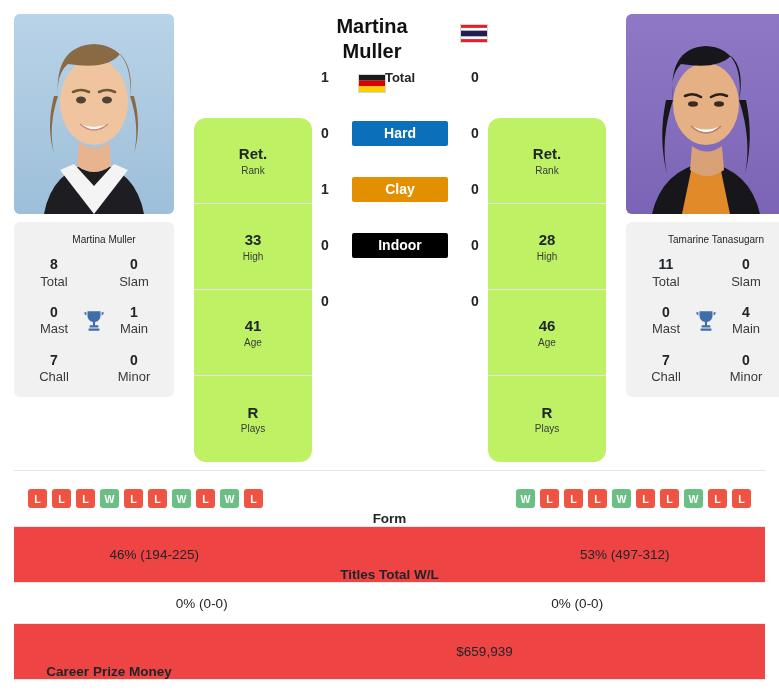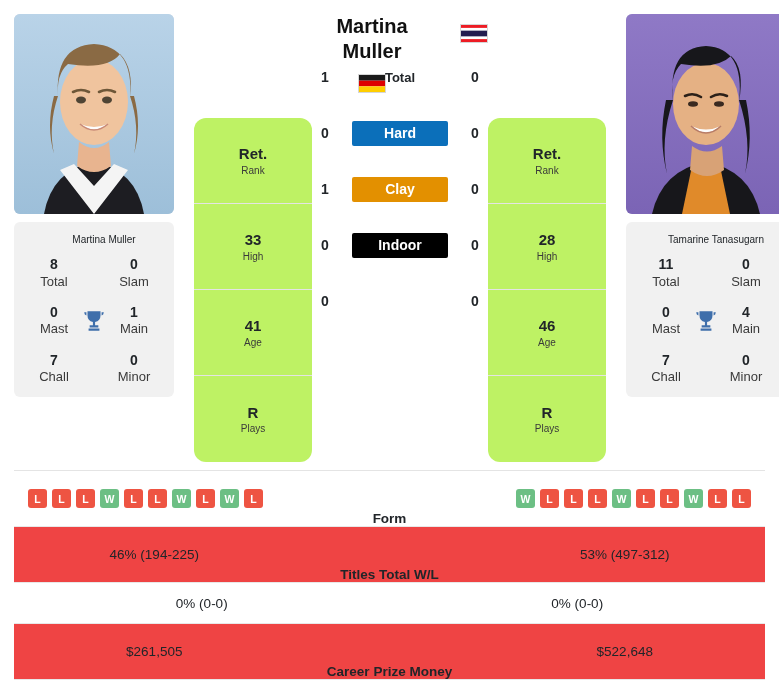--- a/index.html
+++ b/index.html
@@ -465,23 +465,22 @@
       <div class="scell-mid">Titles Total W/L</div>
       <div class="scell-right">53% (497-312)</div>
     </div>
 
     <div class="srow">
       <div class="scell-left">0% (0-0)</div>
       <div class="scell-right">0% (0-0)</div>
     </div>
 
     <div class="srow alt">
-      <div class="scell-left">$261,505</div>
       <div class="scell-mid">Career Prize Money</div>
-      <div class="scell-right">$522,648</div>
+      <div class="scell-right">$659,939</div>
     </div>
 
     <div class="srow">
       <div class="scell-left">0</div>
       <div class="scell-mid">YTD Titles</div>
       <div class="scell-right">0</div>
     </div>
 
   </div>
 </div>

